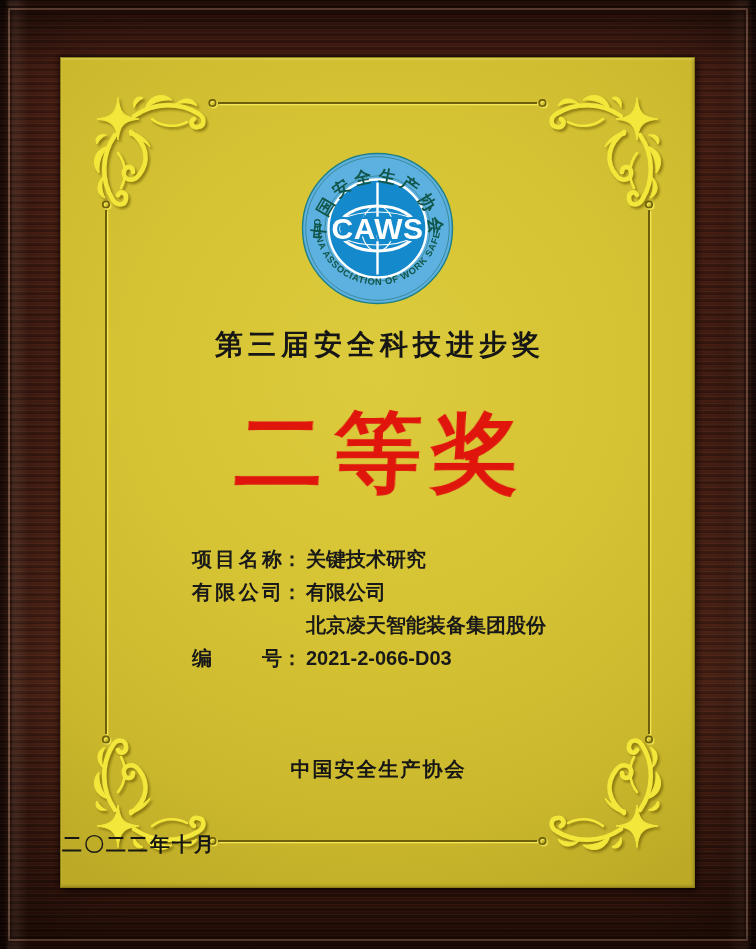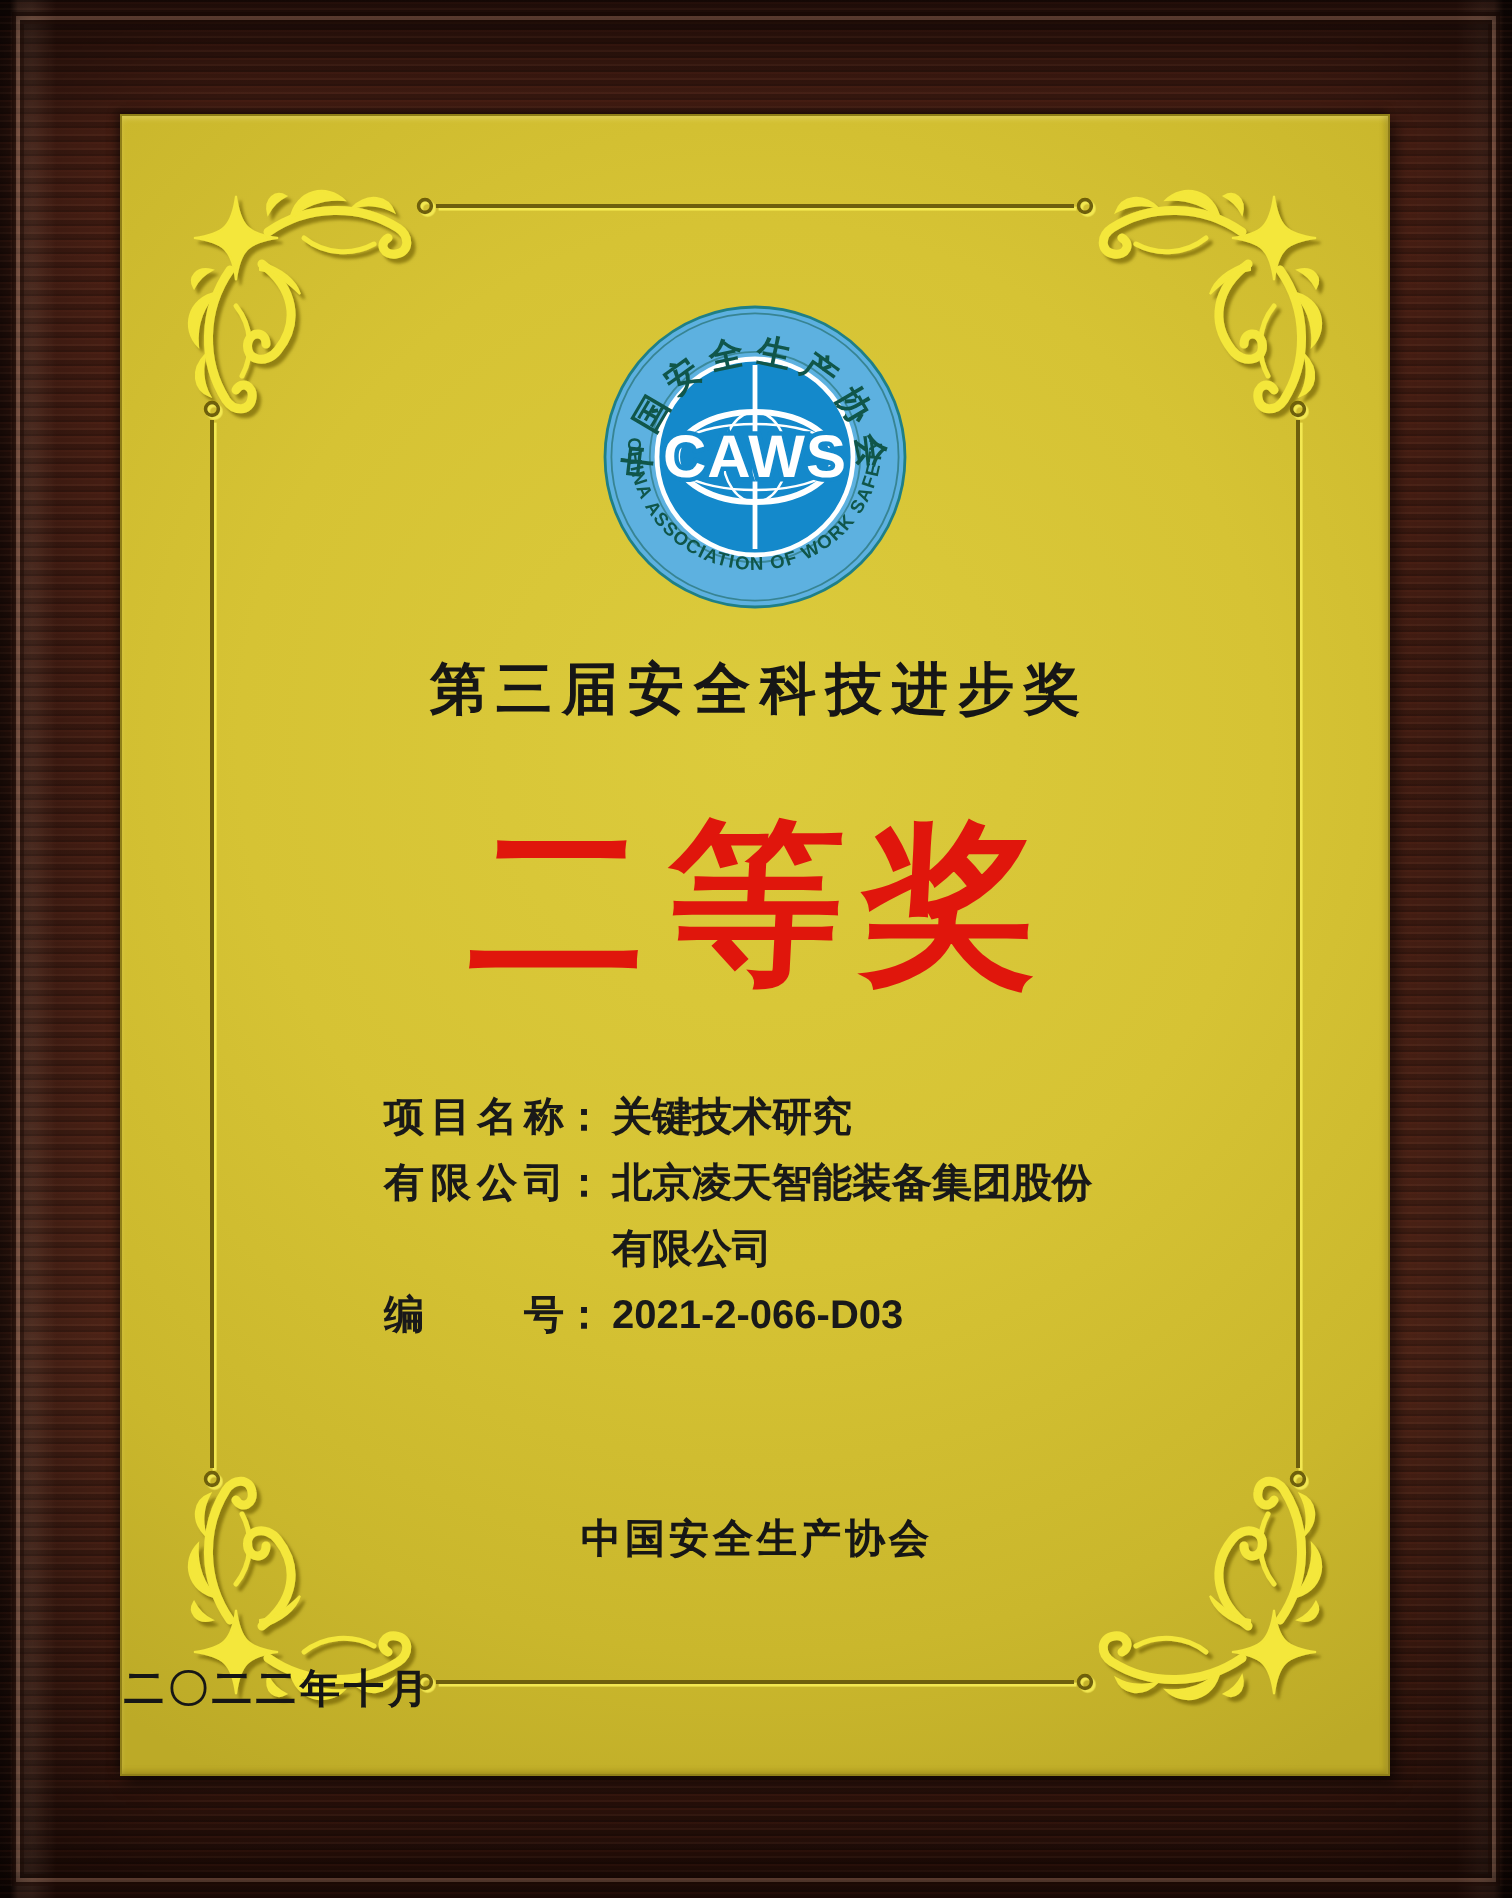--- a/index.html
+++ b/index.html
@@ -180,22 +180,22 @@
         <span class="lbl">项目名称</span>
           <span class="colon">：</span>
         <span class="val">
           <div>关键技术研究</div>
         </span>
       </div>
       <div class="row">
         <span class="lbl">有限公司</span>
           <span class="colon">：</span>
         <span class="val">
+          <div>有限公司</div>
           <div>北京凌天智能装备集团股份</div>
-          <div>有限公司</div>
         </span>
       </div>
       <div class="row">
         <span class="lbl">编号</span>
           <span class="colon">：</span>
         <span class="val">
           <div>2021-2-066-D03</div>
         </span>
       </div>
     </div>

